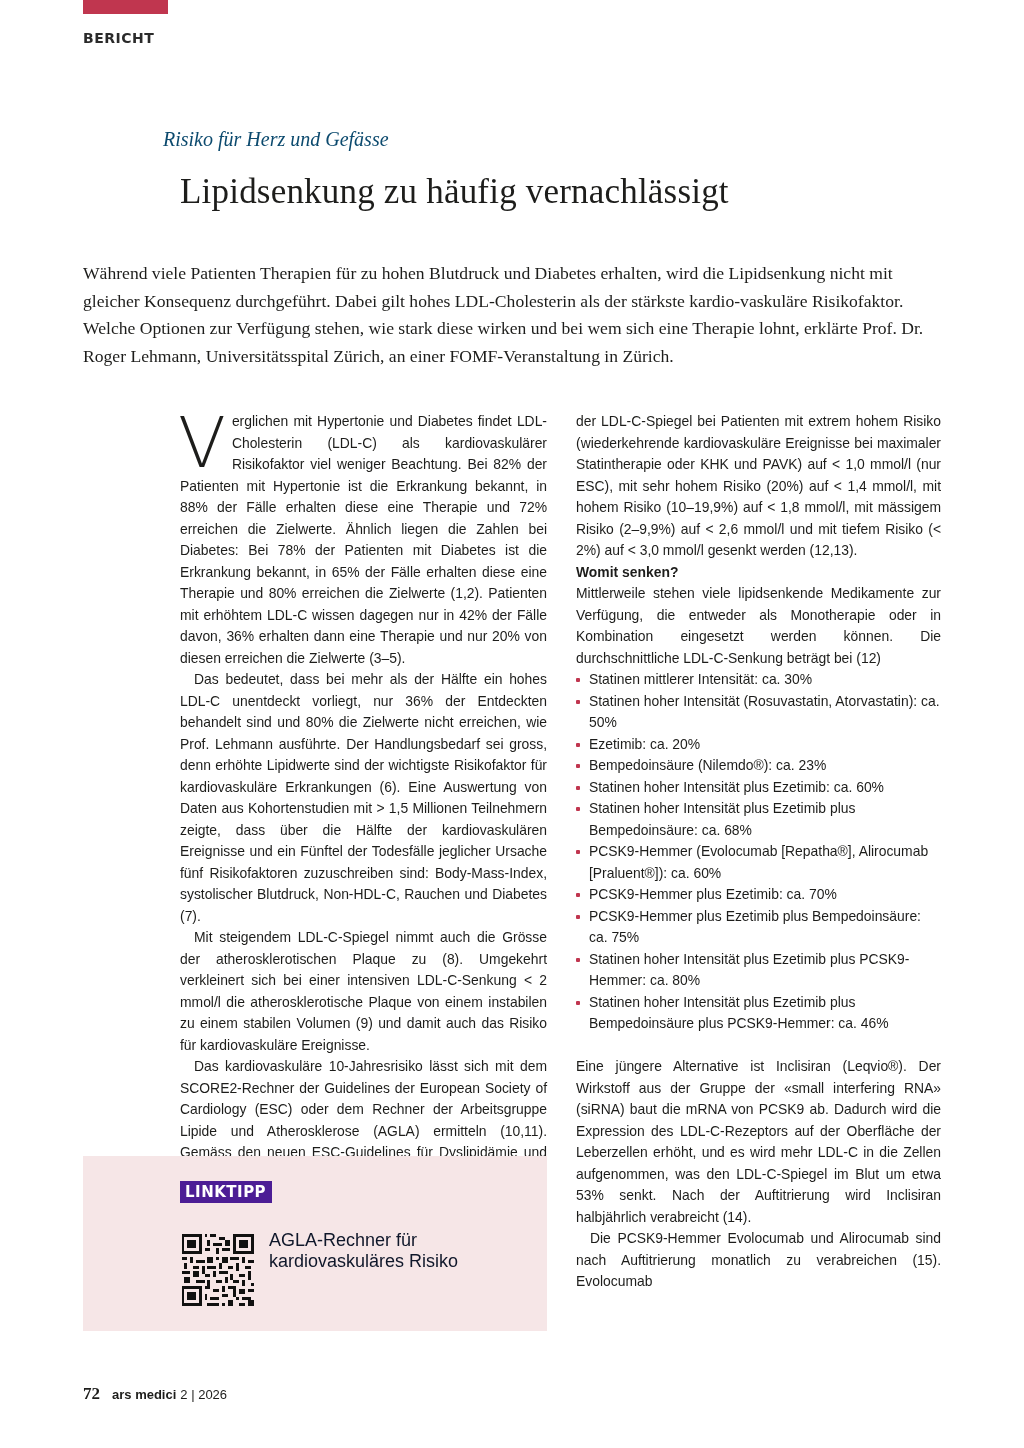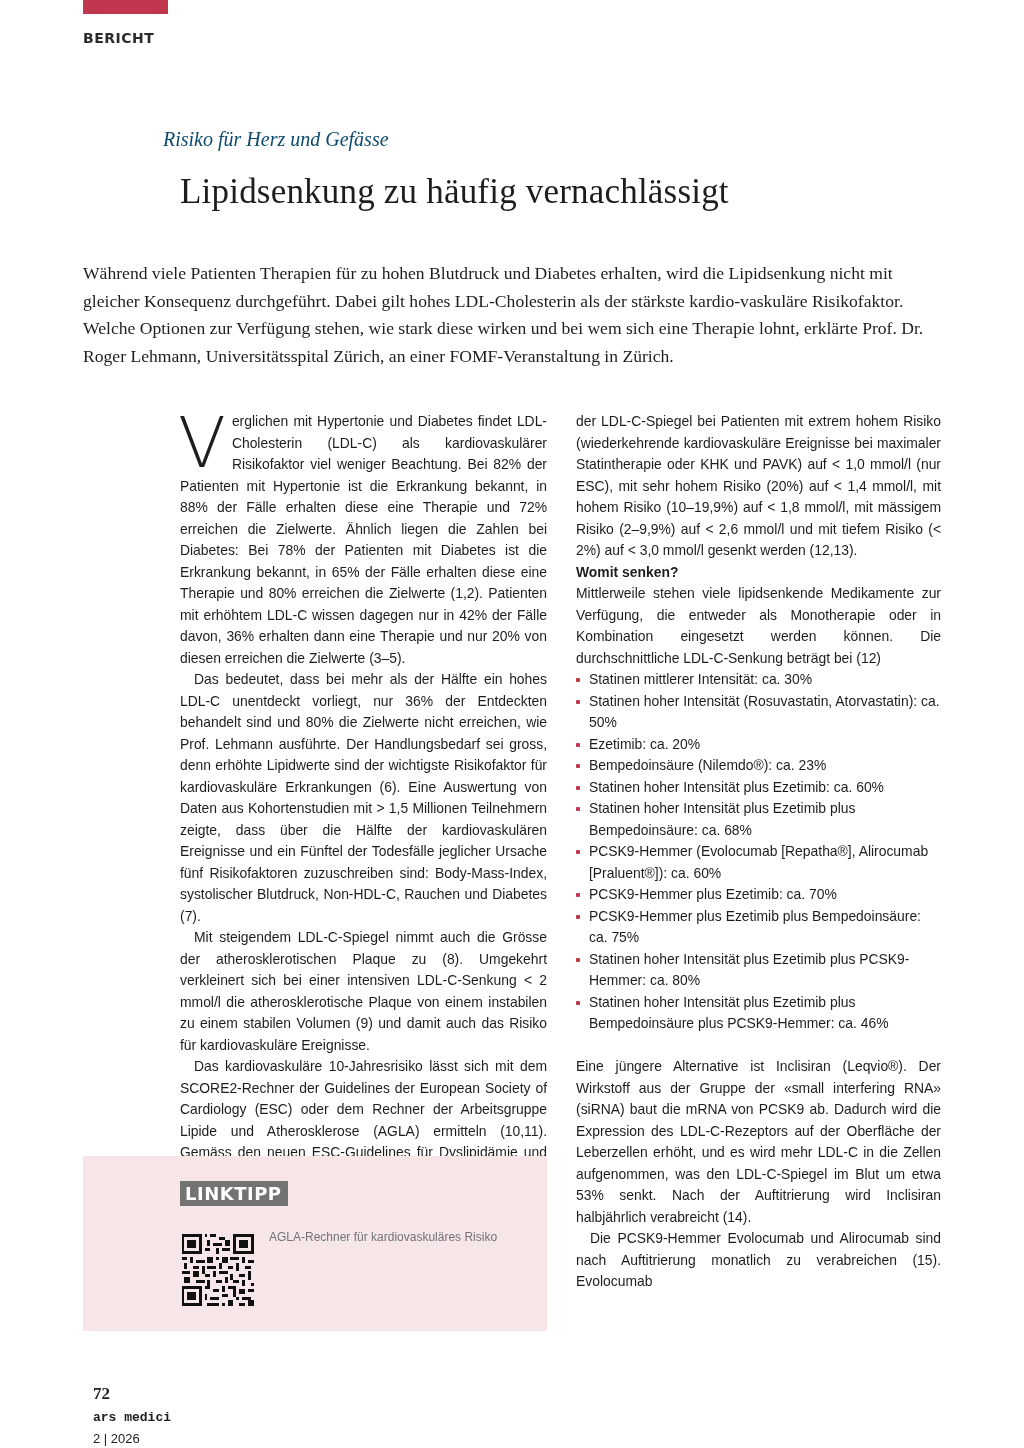--- a/index.html
+++ b/index.html
@@ -22,27 +22,27 @@
     .col p.indent { text-indent: 14px; }
     .dropcap { float: left; font-family: "DejaVu Sans", sans-serif; font-size: 70px; line-height: 56px; height: 58px; margin: 4px 6px 0 -2px; font-weight: 300; color: #1d1d1b; }
 
     .subhead { font-weight: bold; margin-top: 21.5px; }
     ul.drug-list { list-style: none; text-align: left; }
     ul.drug-list li { position: relative; padding-left: 13px; }
     ul.drug-list li::before { content: ""; position: absolute; left: 0; top: 9px; width: 4px; height: 4px; background: #c0364f; border-radius: 1px; }
     .gap { height: 21.5px; }
 
     .linkbox { position: absolute; left: 83px; top: 1156px; width: 464px; height: 175px; background: #f6e6e7; }
-    .linkbox-tag { position: absolute; left: 97px; top: 25px; background: #737373; color: #ffffff; font-family: "DejaVu Sans", sans-serif; font-weight: bold; font-size: 18px; padding: 2px 6px 2px 5px; letter-spacing: 0.5px; }
+    .linkbox-tag { position: absolute; left: 97px; top: 25px; background: #4c1d95; color: #ffffff; font-family: "DejaVu Sans", sans-serif; font-weight: bold; font-size: 15px; padding: 2px 6px 2px 5px; letter-spacing: 0.5px; }
     .qr { position: absolute; left: 97px; top: 78px; width: 75px; height: 72px; }
-    .linkbox-text { position: absolute; left: 186px; top: 74px; font-family: "Liberation Sans", sans-serif; font-size: 12px; color: #737373; }
+    .linkbox-text { position: absolute; left: 186px; top: 74px; font-family: "Liberation Sans", sans-serif; font-size: 18px; color: #0f172a; }
 
-    .footer { position: absolute; left: 93px; top: 1384px; display: flex; align-items: baseline; gap: 6px; flex-direction: column; }
+    .footer { position: absolute; left: 83px; top: 1384px; display: flex; align-items: baseline; gap: 12px; }
     .page-number { font-family: "Liberation Serif", serif; font-weight: bold; font-size: 17px; }
-    .journal { font-family: Liberation Mono, monospace; font-weight: bold; font-size: 13px; text-align: center; }
+    .journal { font-family: Liberation Sans, sans-serif; font-weight: bold; font-size: 13px; text-align: center; }
     .issue { font-family: "Liberation Sans", sans-serif; font-size: 13px; margin-left: -8px; }
   </style>
 </head>
 <body>
 
 <div class="top-bar"></div>
 <div class="section-label">BERICHT</div>
 
 <div class="kicker">Risiko für Herz und Gefässe</div>
 <h1 class="title">Lipidsenkung zu häufig vernachlässigt</h1>

